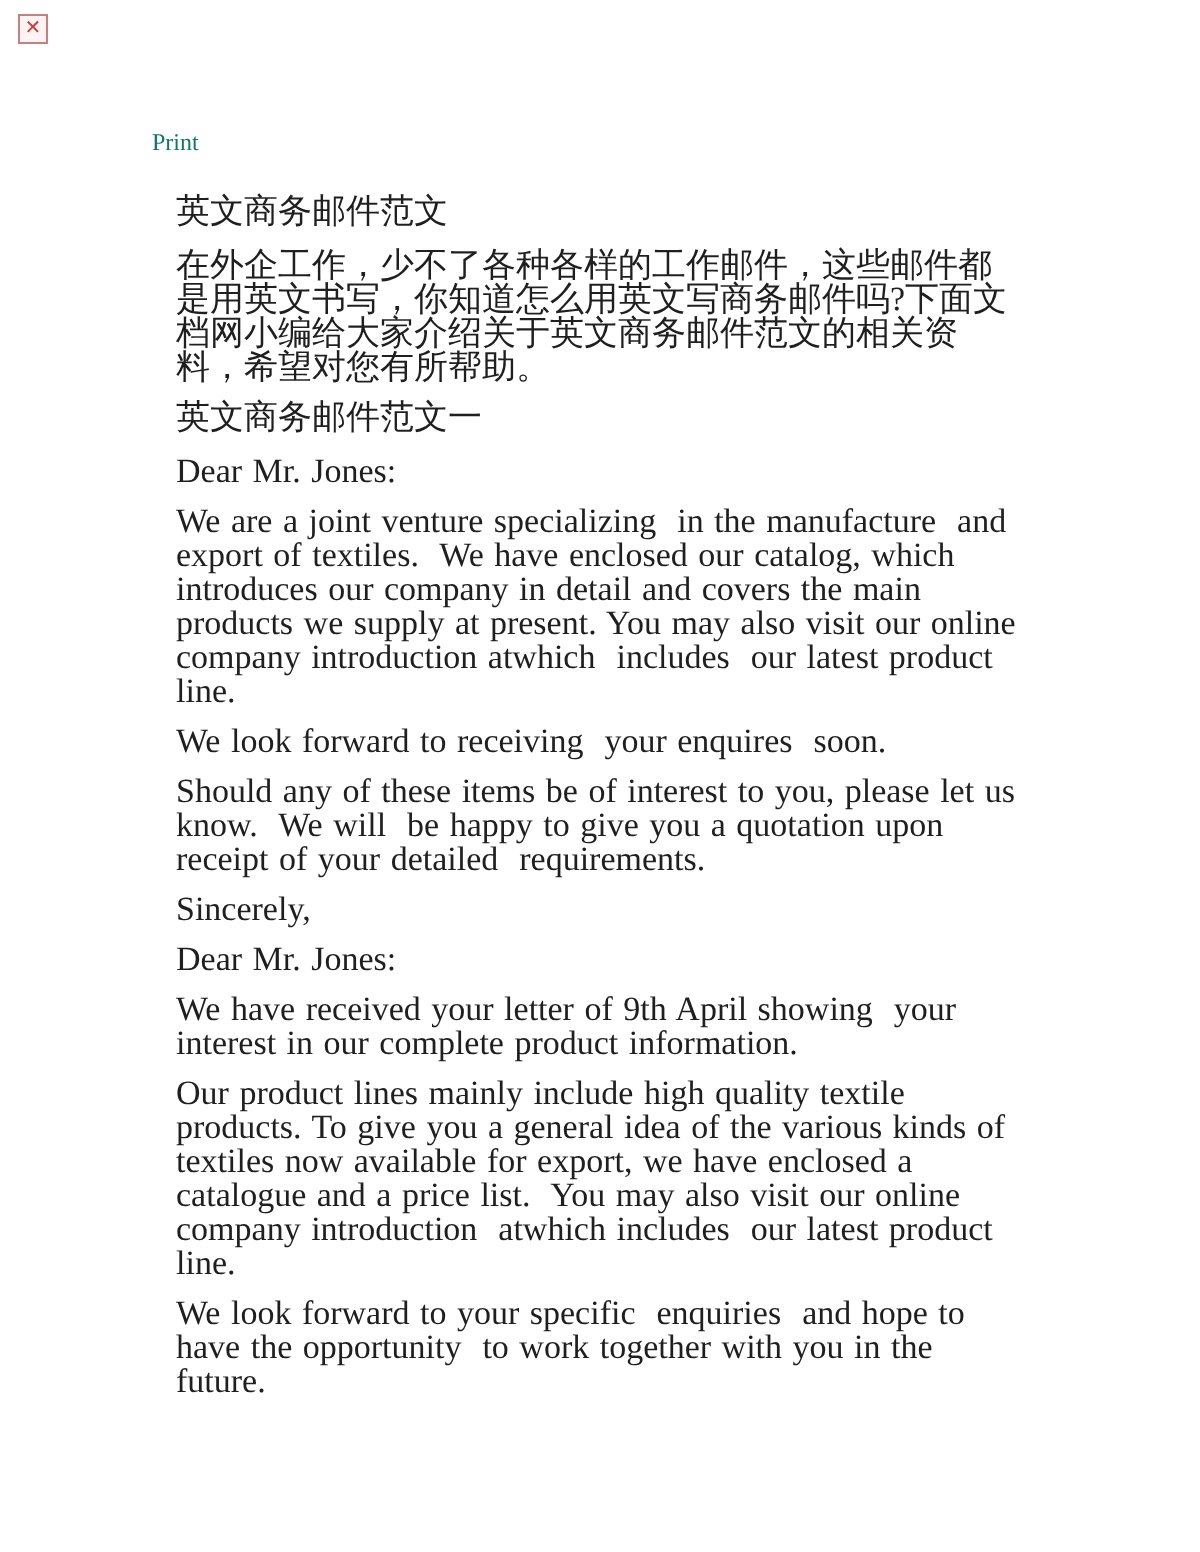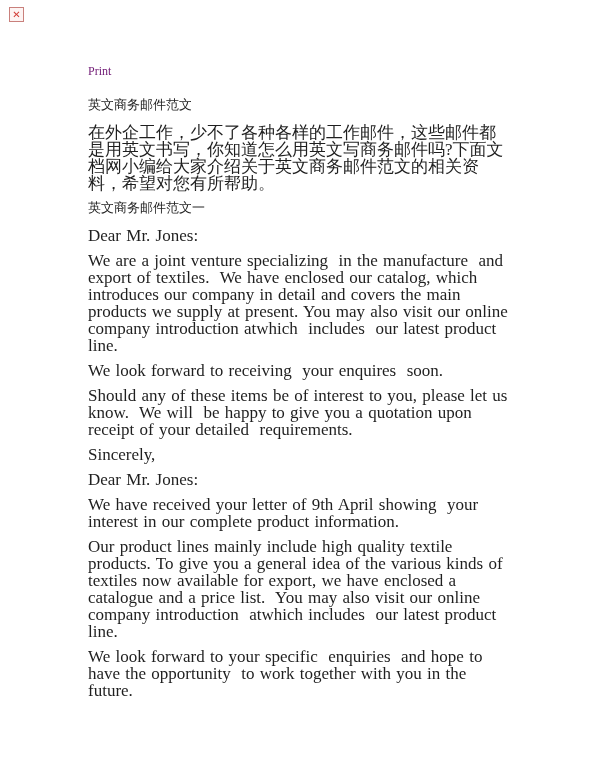--- a/index.html
+++ b/index.html
@@ -21,24 +21,24 @@
     border: 1px solid #c9807c;
     background: #fdf4f3;
     color: #d23b34;
     font-size: 10px;
     line-height: 13px;
     text-align: center;
     font-family: "DejaVu Sans", sans-serif;
   }
   .print-link {
     position: absolute;
-    left: 88px;
+    left: 76px;
     top: 64px;
     font-size: 12px;
-    color: #701a75;
+    color: #0f766e;
     text-decoration: none;
     cursor: pointer;
   }
   .content {
     position: absolute;
     left: 88px;
     top: 94px;
     width: 424px;
   }
   .doc-title {
@@ -52,24 +52,23 @@
     margin: 0 0 13px 0;
   }
   .blk {
     font-size: 17px;
     line-height: 17px;
     margin: 0 0 8px 0;
     white-space: pre-wrap;
     word-spacing: 1px;
   }
   .blk.heading {
-    font-size: 13px;
+    font-size: 17px;
     margin: 3px 0 10px 0;
     word-spacing: 0;
-    font-family: Liberation Mono, monospace;
   }
 </style>
 </head>
 <body>
 
 <div class="broken-img">✕</div>
 
 <a class="print-link">Print</a>
 
 <div class="content">

